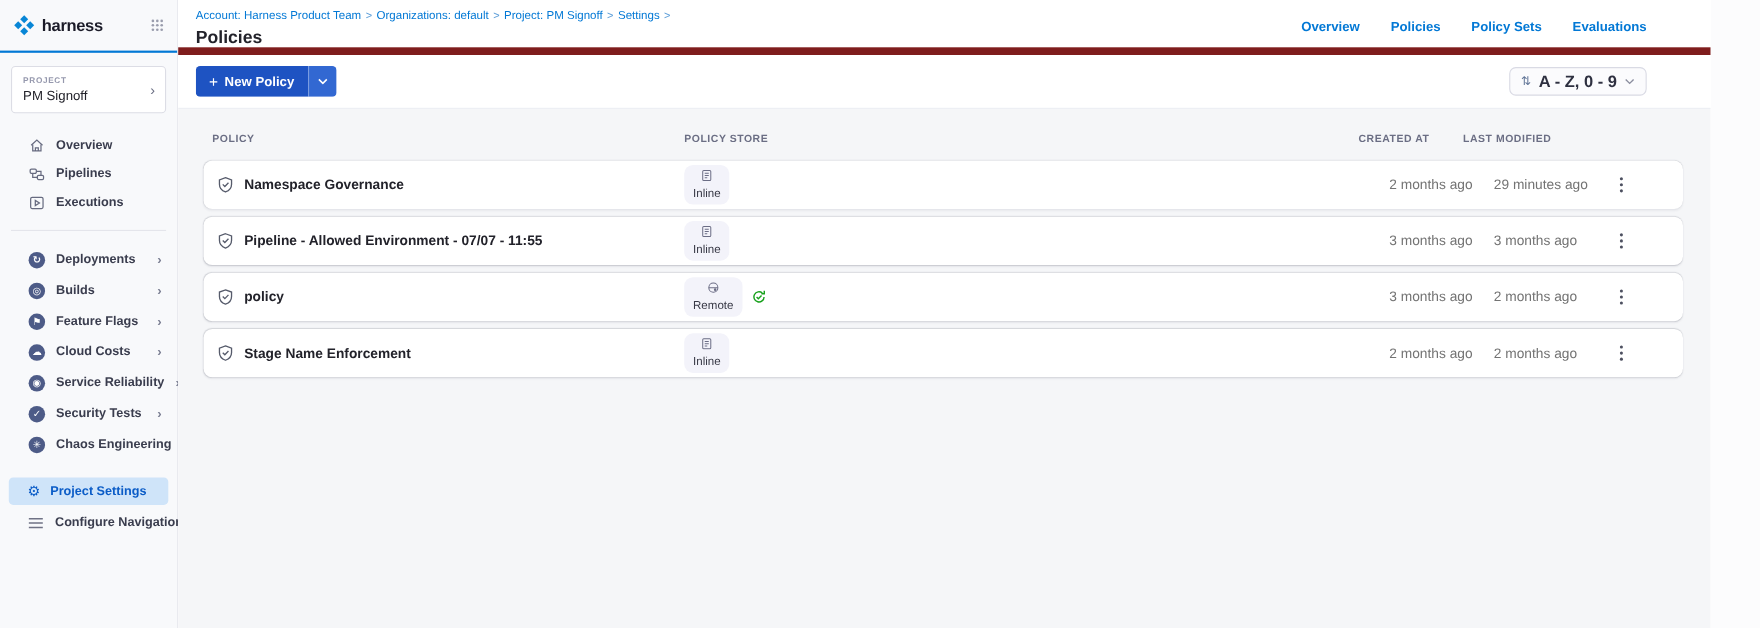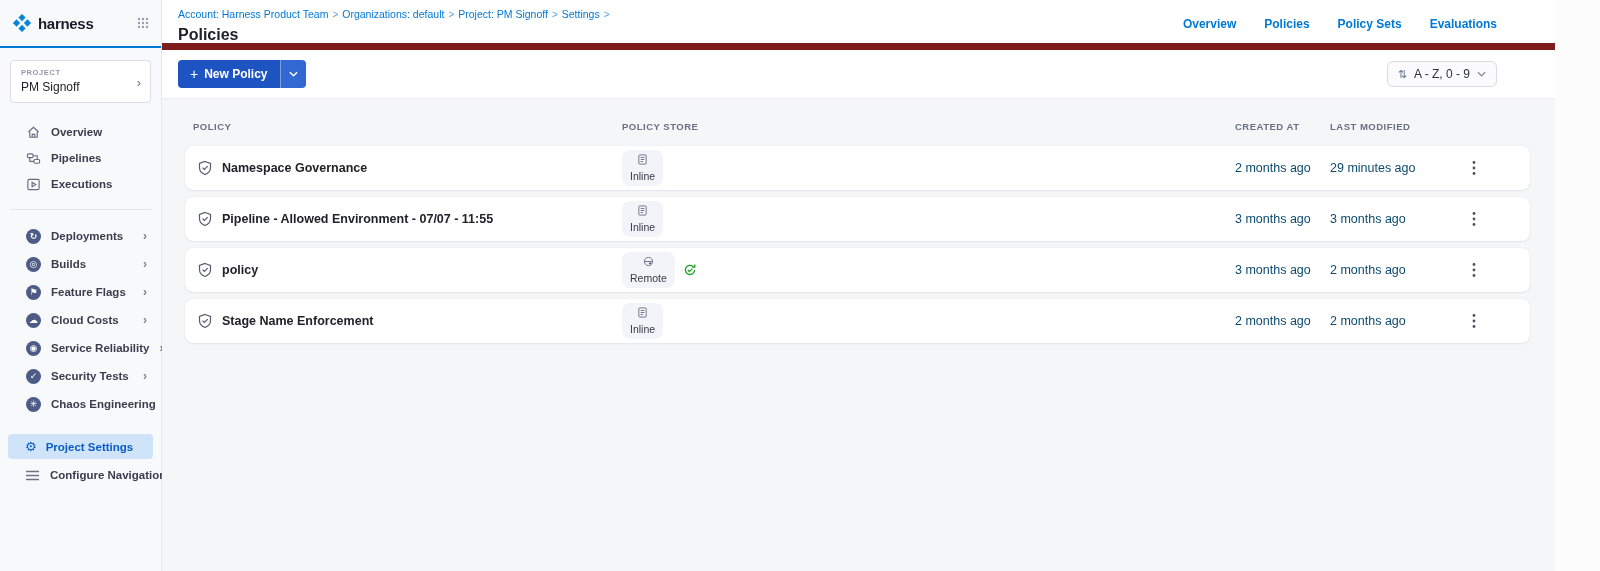--- a/index.html
+++ b/index.html
@@ -53,38 +53,38 @@
     display:flex;align-items:center;justify-content:center;color:#fff;cursor:pointer;}
   .toolbar-right{margin-left:auto;display:flex;gap:8px;align-items:center;}
   .search-box{position:relative;width:172px;height:26px;}
   .search-box input{width:100%;height:100%;border:1px solid #9ecdf0;border-radius:6px;
     padding:0 8px 0 27px;font-size:11px;color:#333;outline:none;background:#fff;font-family:inherit;}
   .search-box input::placeholder{color:#9ea0ac;}
   .search-ico{position:absolute;left:8px;top:6px;display:flex;}
   .sort-btn{height:26px;border:1px solid #d9dae4;border-radius:6px;background:#fbfbfd;display:flex;
     align-items:center;gap:7px;padding:0 10px;cursor:pointer;}
   .sort-arrows{font-size:11px;color:#5f7396;line-height:1;}
-  .sort-label{font-size:12px;font-weight:400;color:#2e3040;white-space:nowrap;}
+  .sort-label{font-size:15px;font-weight:700;color:#2e3040;white-space:nowrap;}
   .sort-caret{color:#8b8e9f;display:flex;}
 
   .content{flex:1;background:#f5f6f8;padding:15px 25px 0 23px;}
   .thead,.row{display:grid;grid-template-columns:437px 613px 95px 124px 40px 1fr;align-items:center;}
   .thead{height:24px;margin-bottom:8px;}
   .th{font-size:9.5px;font-weight:700;color:#6b6e84;letter-spacing:.5px;}
   .th:first-child{padding-left:8px;}
   .row{height:44px;background:#fff;border-radius:8px;margin-bottom:7px;cursor:pointer;
     box-shadow:0 1px 2px rgba(40,41,61,.06),0 0 1px rgba(40,41,61,.16);}
   .policy-cell{display:flex;align-items:center;gap:9px;padding-left:12px;}
   .policy-cell .pico{display:flex;flex:none;}
   .policy-name{font-size:12.5px;font-weight:600;color:#22222a;white-space:nowrap;}
   .store-cell{display:flex;align-items:center;gap:8px;}
   .badge{display:inline-flex;align-items:center;gap:5px;background:#f3f3fa;border-radius:8px;
     padding:4px 8px;font-size:10.5px;font-weight:500;color:#383946;flex-direction:column;}
   .sync-ico{display:flex;}
-  .date-cell{font-size:12.5px;color:#0c4a6e;white-space:nowrap;}
+  .date-cell{font-size:12.5px;color:#737373;white-space:nowrap;margin-left:28px;}
   .menu-cell{display:flex;justify-content:center;}
   .kebab{display:flex;padding:3px 6px;cursor:pointer;}
 </style>
 </head>
 <body>
 
 <div class="app">
 
   <aside class="sidebar">
     <div class="logo-row">

